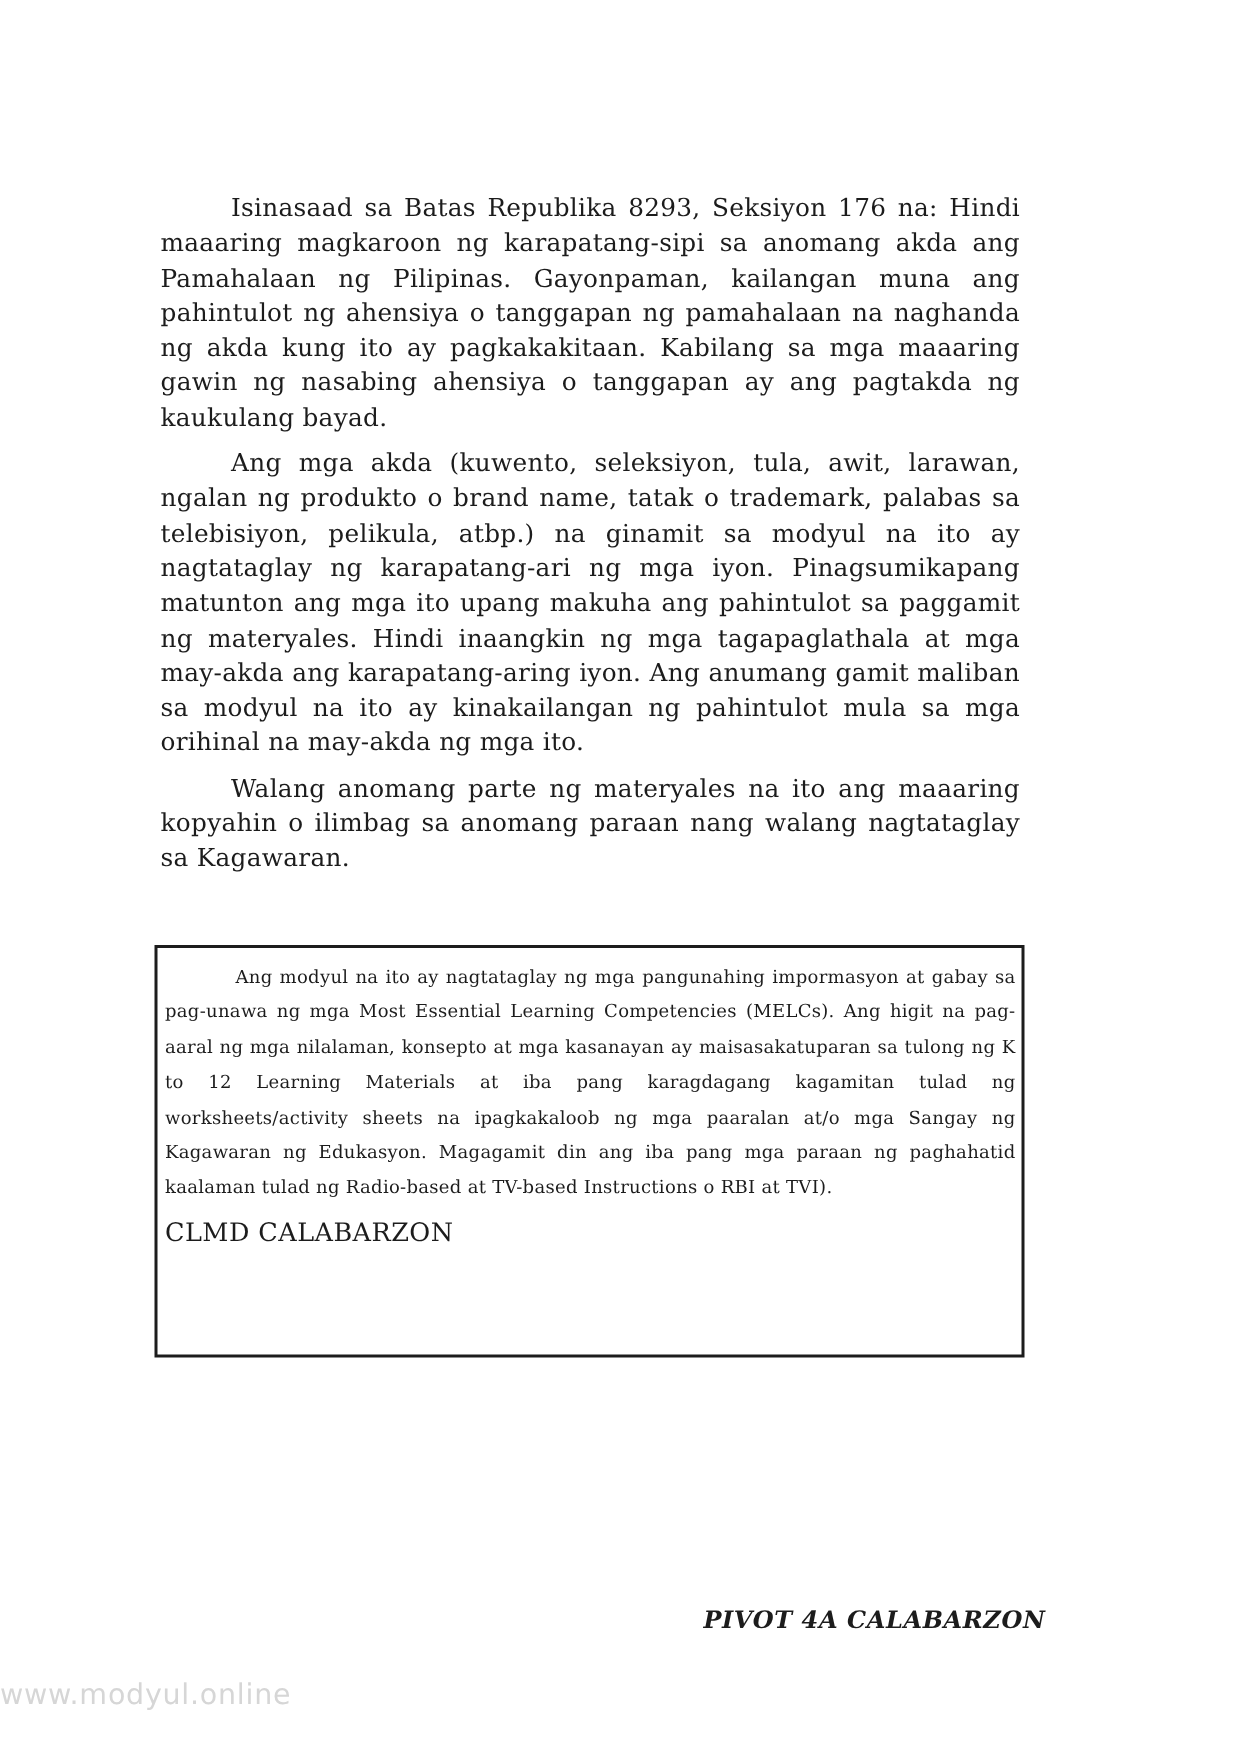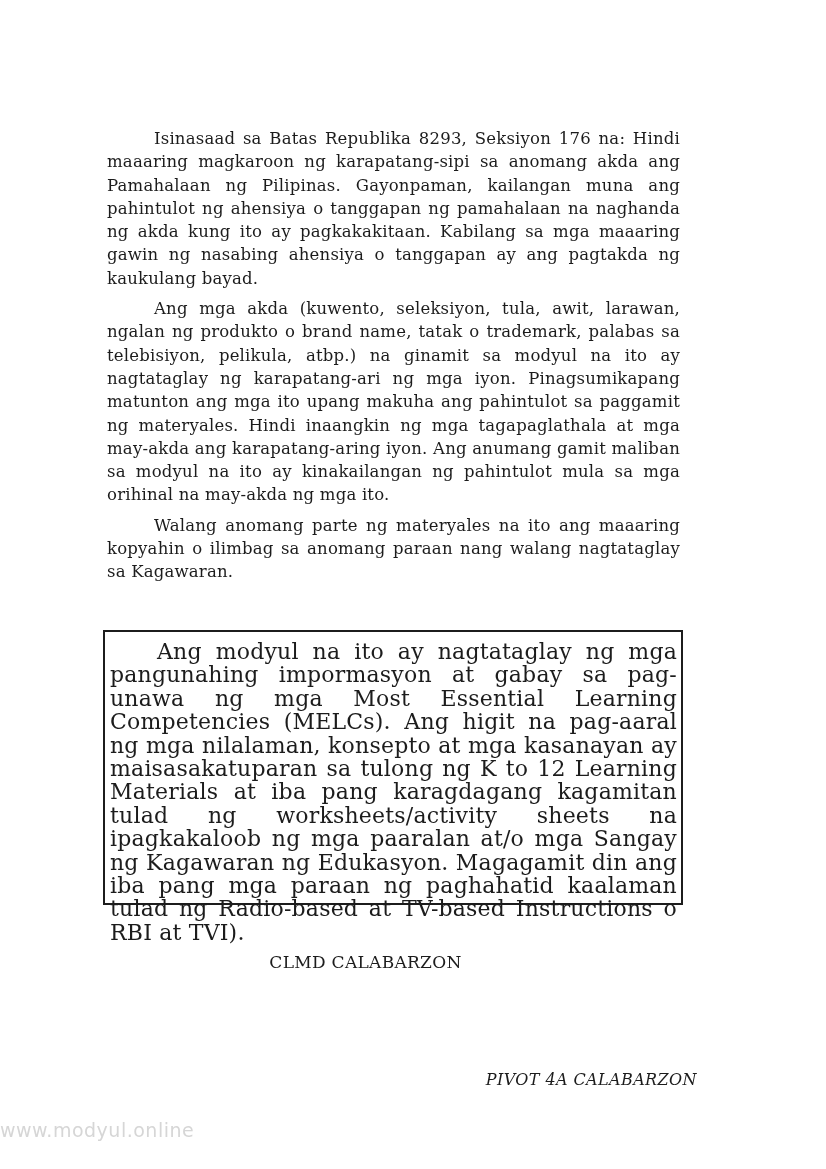--- a/index.html
+++ b/index.html
@@ -36,41 +36,42 @@
     position: absolute;
     left: 103px;
     top: 630px;
     width: 580px;
     height: 275px;
     border: 2px solid #1c1c1c;
     padding: 8px 4px 0 5px;
     color: #1c1c1c;
   }
   .notice-box .box-body {
-    font-size: 22px;
+    font-size: 12px;
     line-height: 23.4px;
     text-align: justify;
     text-indent: 47px;
     letter-spacing: 0.2px;
   }
   .notice-box .box-signature {
     margin-top: 8px;
     padding-right: 56px;
     font-size: 17px;
-    text-align: center;
+    text-align: left;
     letter-spacing: 0.3px;
   }
   .page-footer {
     position: absolute;
     top: 1070px;
     right: 129px;
     font-size: 16px;
     font-style: italic;
     color: #1c1c1c;
     letter-spacing: 0.4px;
+    font-weight: bold;
   }
   .watermark {
     position: absolute;
     top: 1119px;
     left: 0;
     width: 100%;
     text-align: left;
     font-family: "DejaVu Sans", sans-serif;
     font-size: 19px;
     color: #d6d6d6;

